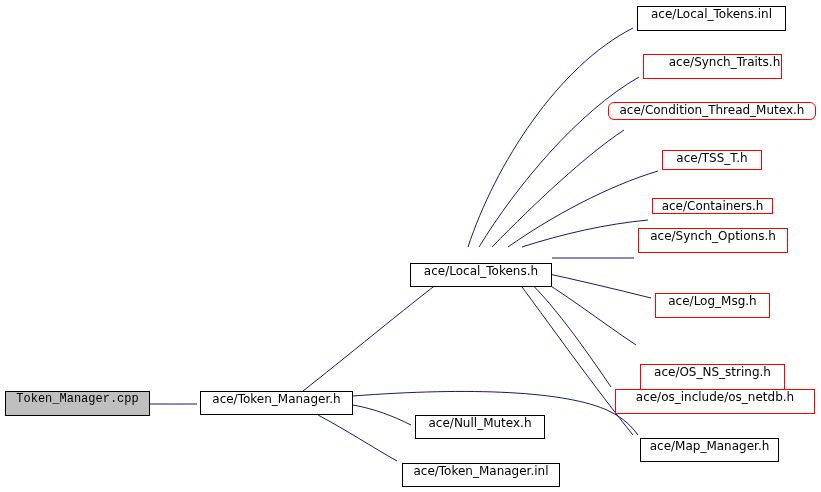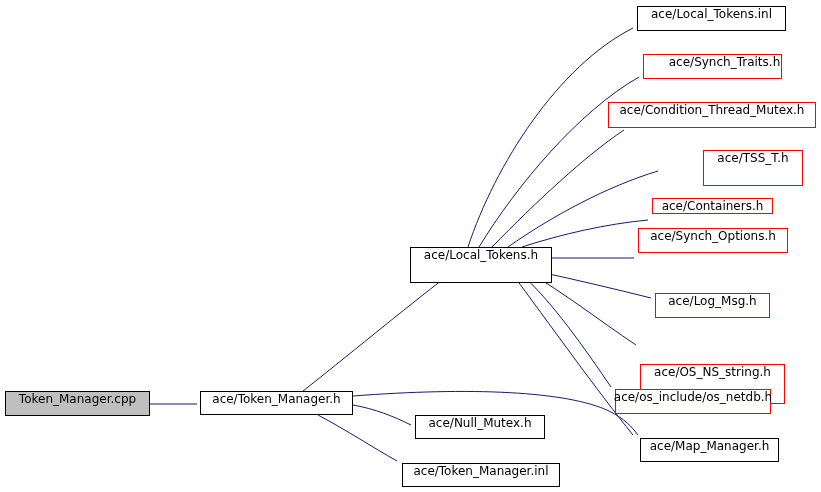--- a/index.html
+++ b/index.html
@@ -63,59 +63,59 @@
         <path d="M508,247 C552,216 608,186 658,171" stroke="#191970" marker-end="url(#arrowhead)"></path>
         <path d="M522,247 C562,234 606,224 648,220" stroke="#191970" marker-end="url(#arrowhead)"></path>
         <path d="M552,258 L634,258" stroke="#191970" marker-end="url(#arrowhead)"></path>
         <path d="M540,272 C577,280 615,289 651,298" stroke="#191970" marker-end="url(#arrowhead)"></path>
         <path d="M528,272 C563,292 600,321 636,345" stroke="#191970" marker-end="url(#arrowhead)"></path>
         <path d="M519,272 C552,301 585,349 611,387" stroke="#191970" marker-end="url(#arrowhead)"></path>
         <path d="M511,272 C548,322 598,392 633,435" stroke="#191970" marker-end="url(#arrowhead)"></path>
       </g>
   </svg>
   <div id="nodes-layer">
-      <div class="node border-black" style="left: 5px; top: 391px; width: 145px; height: 25px; background: rgb(191, 191, 191);">
+      <div class="node border-black" style="left: 5px; top: 391px; width: 145px; height: 25px; background: rgb(191, 191, 191); font-family: Liberation Mono, monospace;">
         <span>Token_Manager.cpp</span>
       </div>
       <div class="node border-black" style="left: 200px; top: 391px; width: 153px; height: 24px; background: rgb(255, 255, 255);">
         <span>ace/Token_Manager.h</span>
       </div>
-      <div class="node border-black" style="left: 410px; top: 247px; width: 142px; height: 36px; background: rgb(255, 255, 255);">
+      <div class="node border-black" style="left: 410px; top: 263px; width: 142px; height: 24px; background: rgb(255, 255, 255);">
         <span>ace/Local_Tokens.h</span>
       </div>
       <div class="node border-black" style="left: 415px; top: 415px; width: 130px; height: 24px; background: rgb(255, 255, 255);">
         <span>ace/Null_Mutex.h</span>
       </div>
       <div class="node border-black" style="left: 402px; top: 463px; width: 158px; height: 24px; background: rgb(255, 255, 255);">
         <span>ace/Token_Manager.inl</span>
       </div>
       <div class="node border-black" style="left: 637px; top: 6px; width: 149px; height: 25px; background: rgb(255, 255, 255);">
         <span>ace/Local_Tokens.inl</span>
       </div>
       <div class="node border-red" style="left: 643px; top: 54px; width: 139px; height: 25px; background: rgb(255, 255, 255); padding-left: 24px;">
         <span>ace/Synch_Traits.h</span>
       </div>
-      <div class="node border-red" style="left: 608px; top: 102px; width: 208px; height: 26px; background: rgb(255, 255, 255);">
+      <div class="node border-red" style="left: 608px; top: 102px; width: 208px; height: 18px; background: rgb(255, 255, 255); border-radius: 6px;">
         <span>ace/Condition_Thread_Mutex.h</span>
       </div>
-      <div class="node border-red" style="left: 662px; top: 150px; width: 100px; height: 36px; background: rgb(255, 255, 255); margin-left: 41px;">
+      <div class="node border-red" style="left: 662px; top: 150px; width: 100px; height: 20px; background: rgb(255, 255, 255);">
         <span>ace/TSS_T.h</span>
       </div>
       <div class="node border-red" style="left: 652px; top: 198px; width: 121px; height: 16px; background: rgb(255, 255, 255);">
         <span>ace/Containers.h</span>
       </div>
       <div class="node border-red" style="left: 638px; top: 228px; width: 150px; height: 25px; background: rgb(255, 255, 255);">
         <span>ace/Synch_Options.h</span>
       </div>
       <div class="node border-red" style="left: 655px; top: 293px; width: 115px; height: 25px; background: rgb(255, 255, 255);">
         <span>ace/Log_Msg.h</span>
       </div>
       <div class="node border-red" style="left: 640px; top: 341px; width: 145px; height: 40px; background: rgb(255, 255, 255); margin-top: 23px;">
         <span>ace/OS_NS_string.h</span>
       </div>
-      <div class="node border-red" style="left: 615px; top: 389px; width: 156px; height: 25px; background: rgb(255, 255, 255);">
+      <div class="node border-red" style="left: 615px; top: 389px; width: 200px; height: 25px; background: rgb(255, 255, 255);">
         <span>ace/os_include/os_netdb.h</span>
       </div>
       <div class="node border-black" style="left: 640px; top: 438px; width: 139px; height: 24px; background: rgb(255, 255, 255);">
         <span>ace/Map_Manager.h</span>
       </div>
     </div>
 </div>
 
 </body></html>

